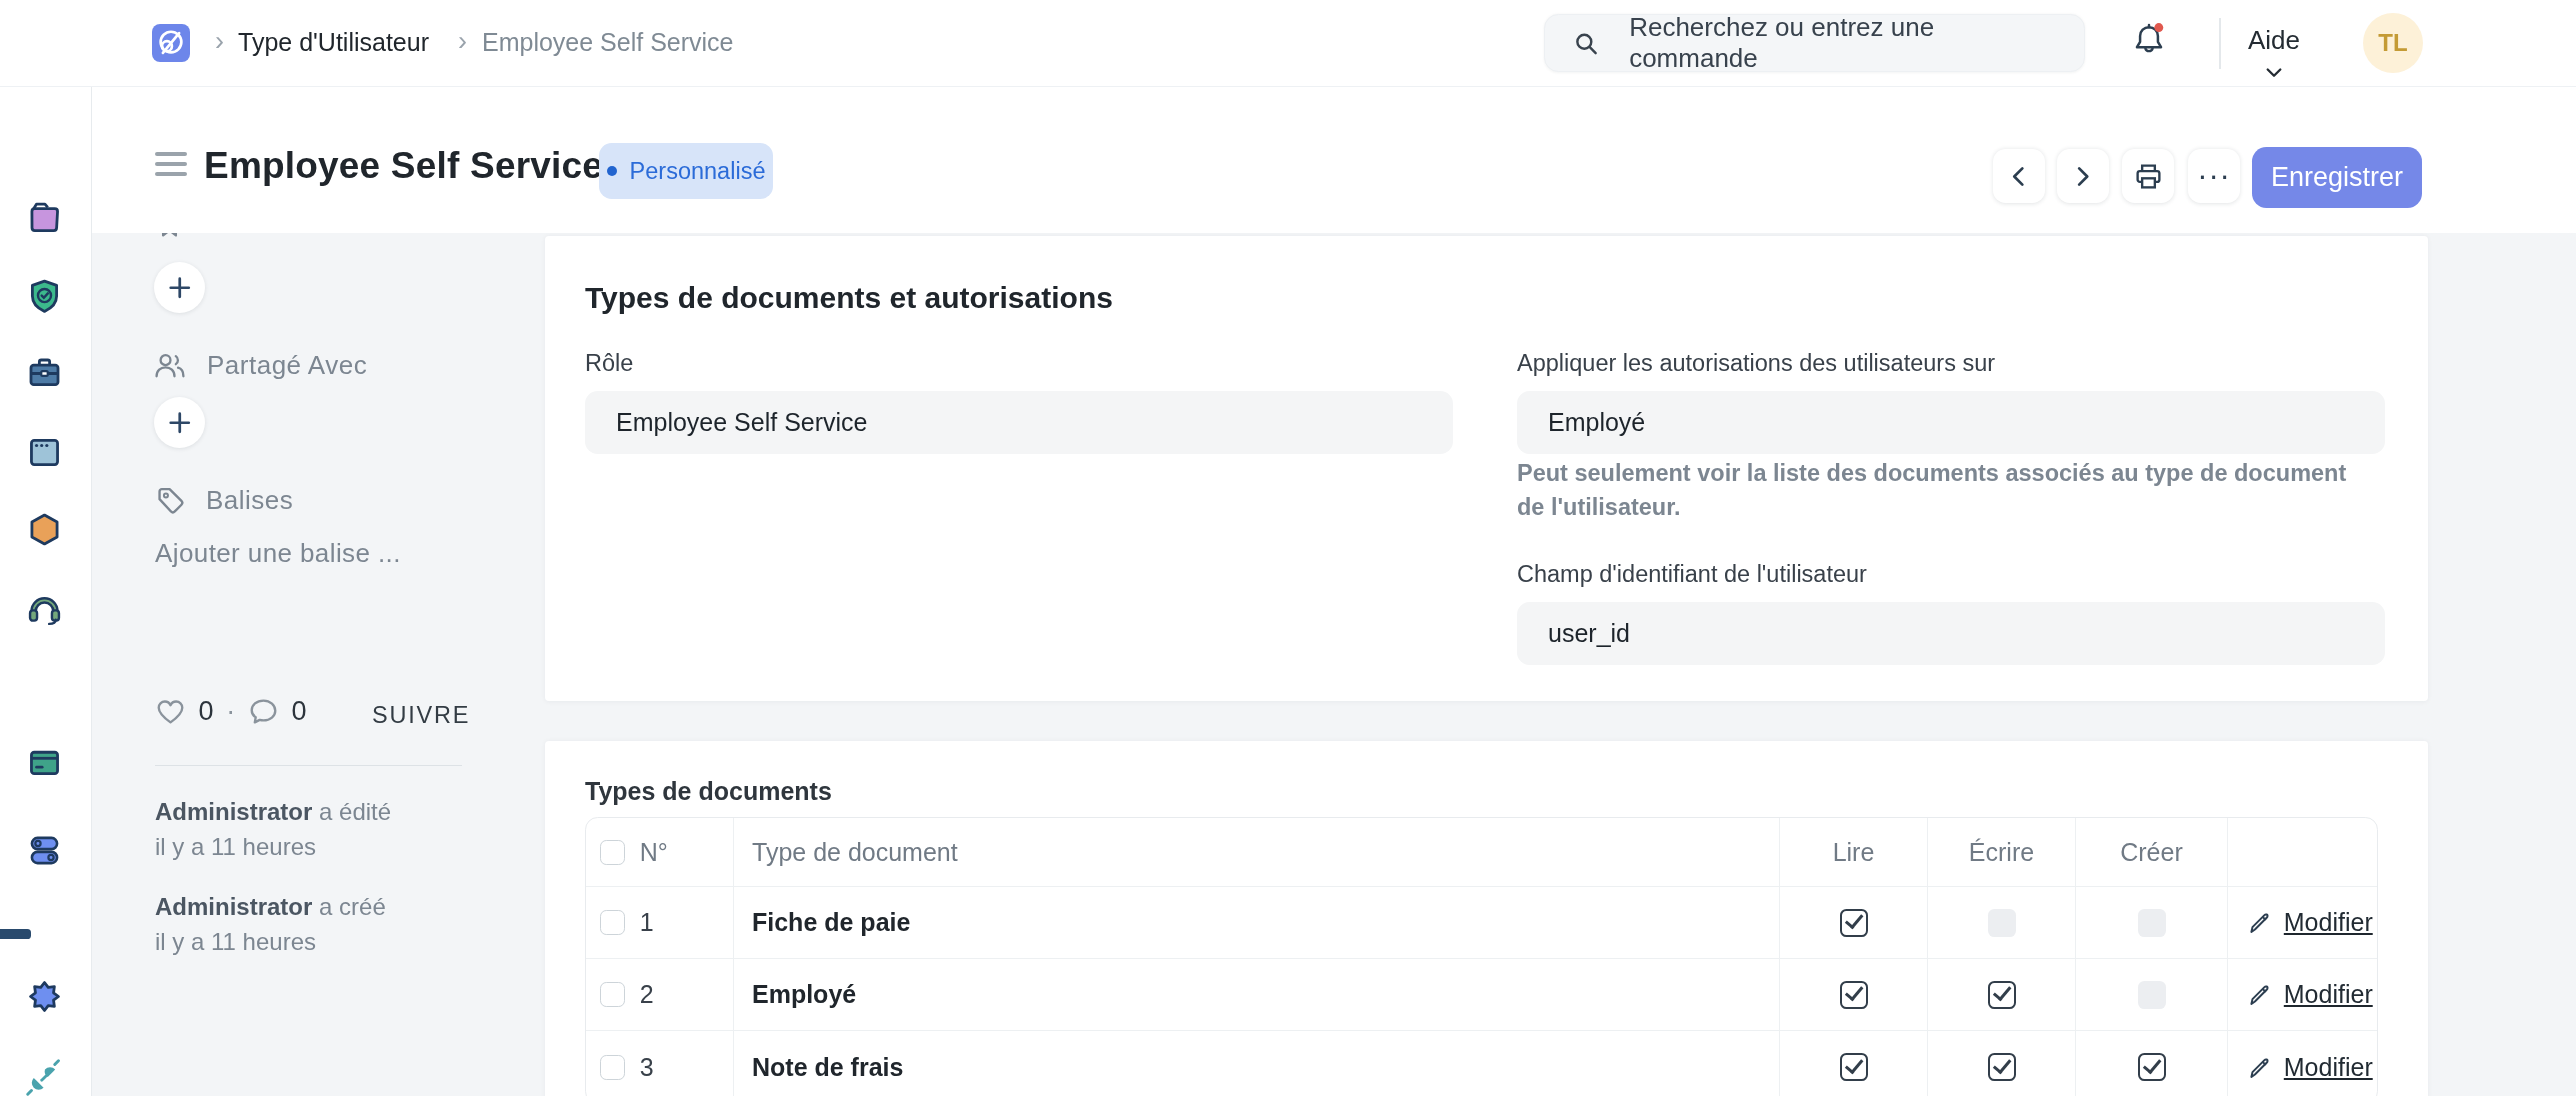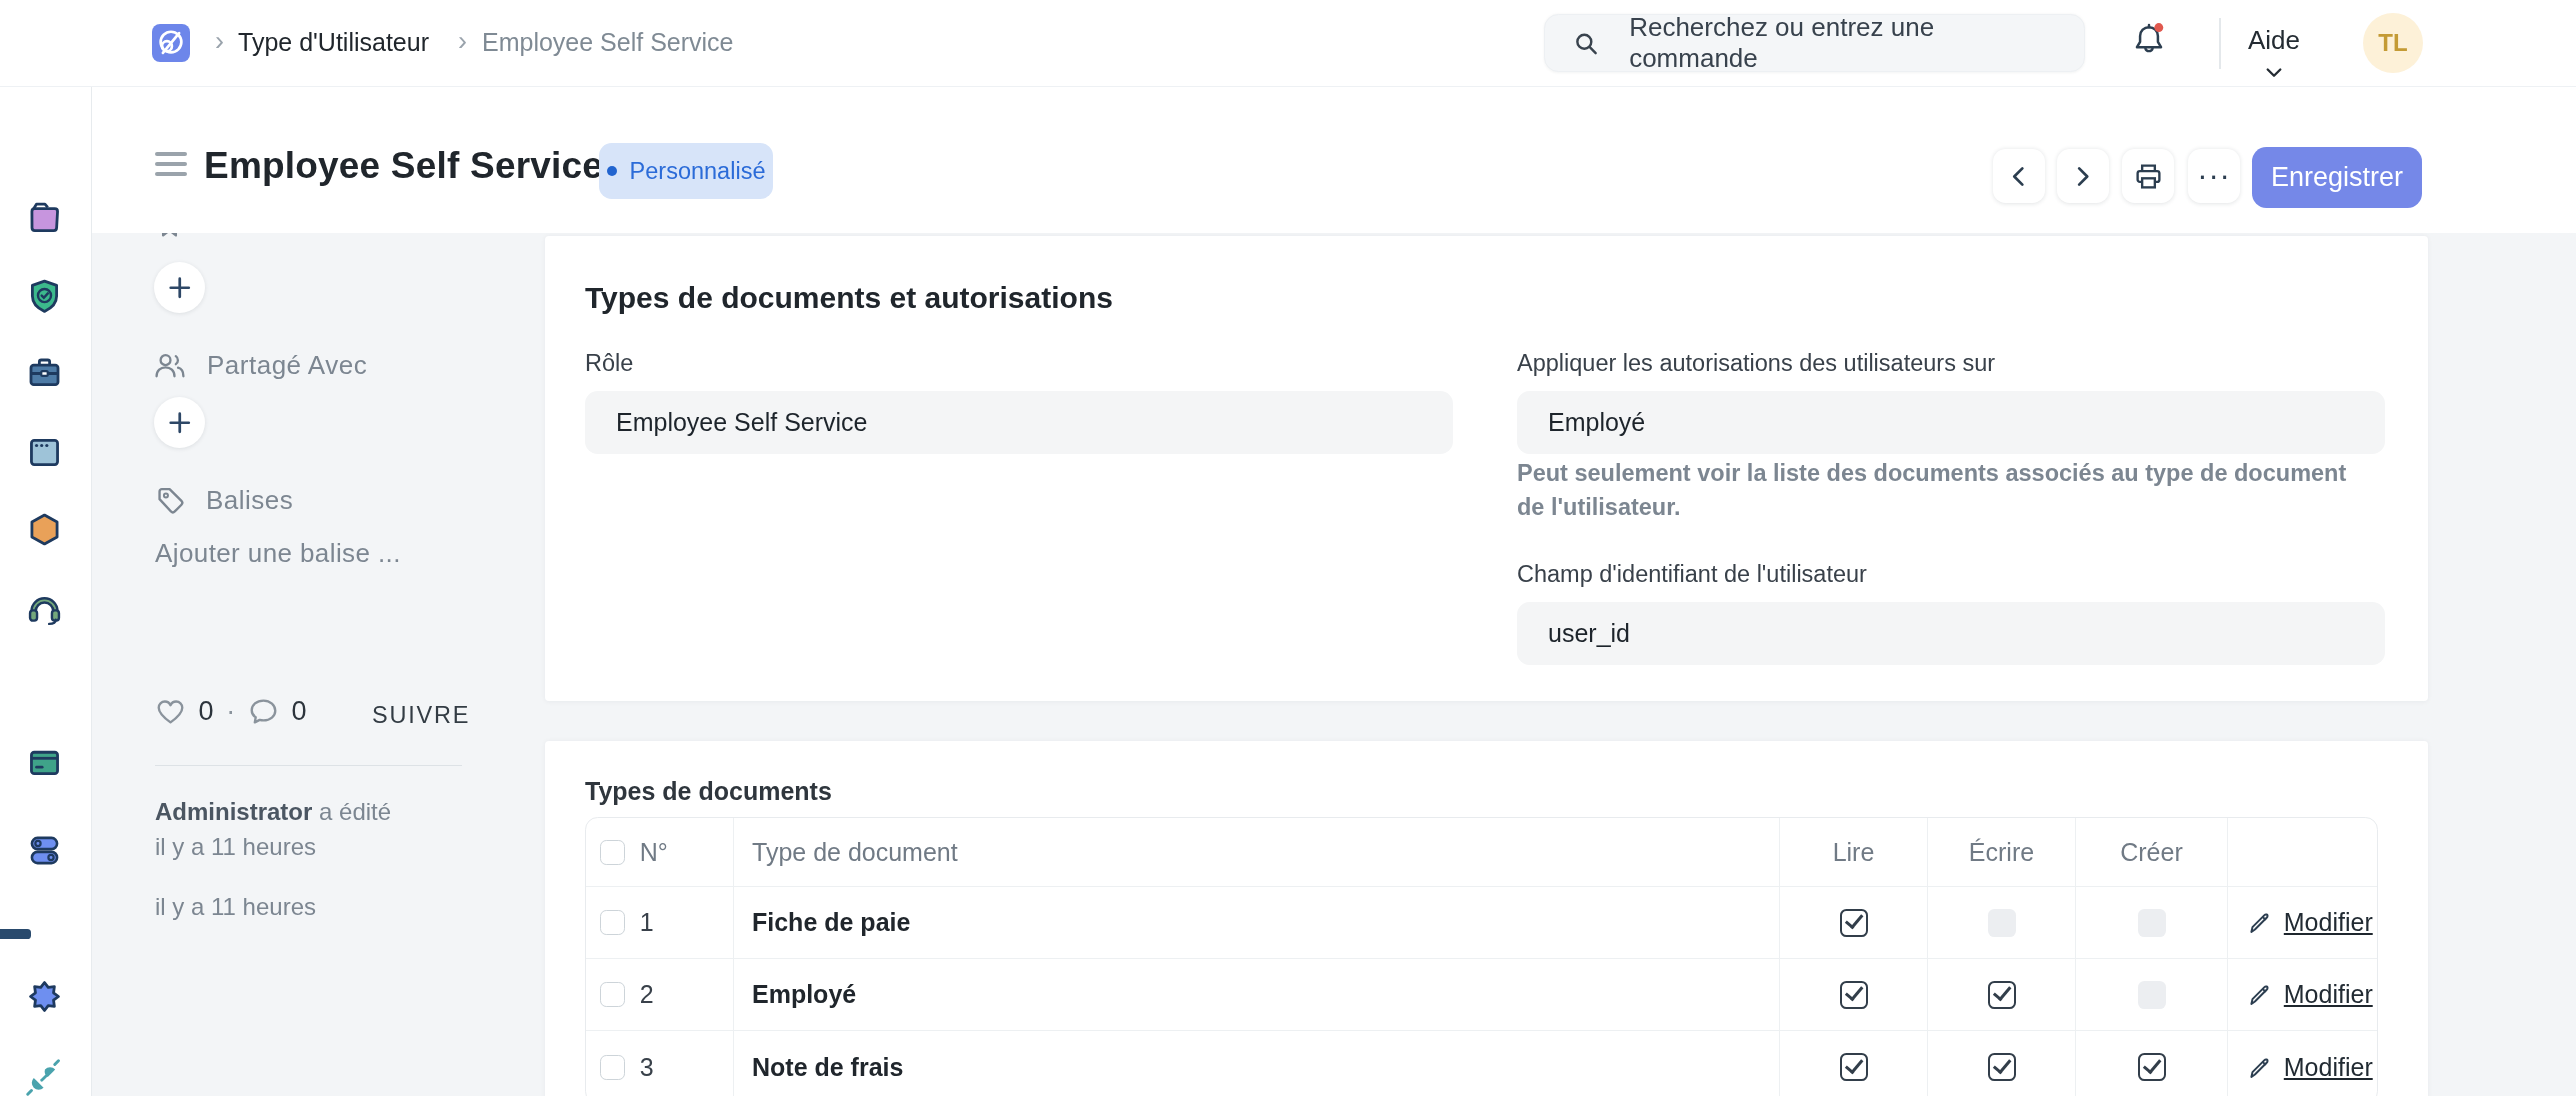--- a/index.html
+++ b/index.html
@@ -145,20 +145,21 @@
     </div>
     <div class="abs follow">SUIVRE</div>
 
     <div class="abs p-hr"></div>
 
     <div class="abs activity" style="left:155px;top:794px;width:325px;">
       <div><b>Administrator</b><span> a édité</span></div>
       <div>il y a 11 heures</div>
     </div>
     <div class="abs activity" style="left:155px;top:889px;width:325px;">
+      <div><b>Administrator</b><span> a créé</span></div>
       <div>il y a 11 heures</div>
     </div>
   </div>
 
   <div class="abs card card1">
     <div class="abs card-h1">Types de documents et autorisations</div>
 
     <div class="abs flabel" style="left:40px;top:114px;">Rôle</div>
     <div class="abs finput" style="left:40px;top:155px;width:868px;">
       <span>Employee Self Service</span>

